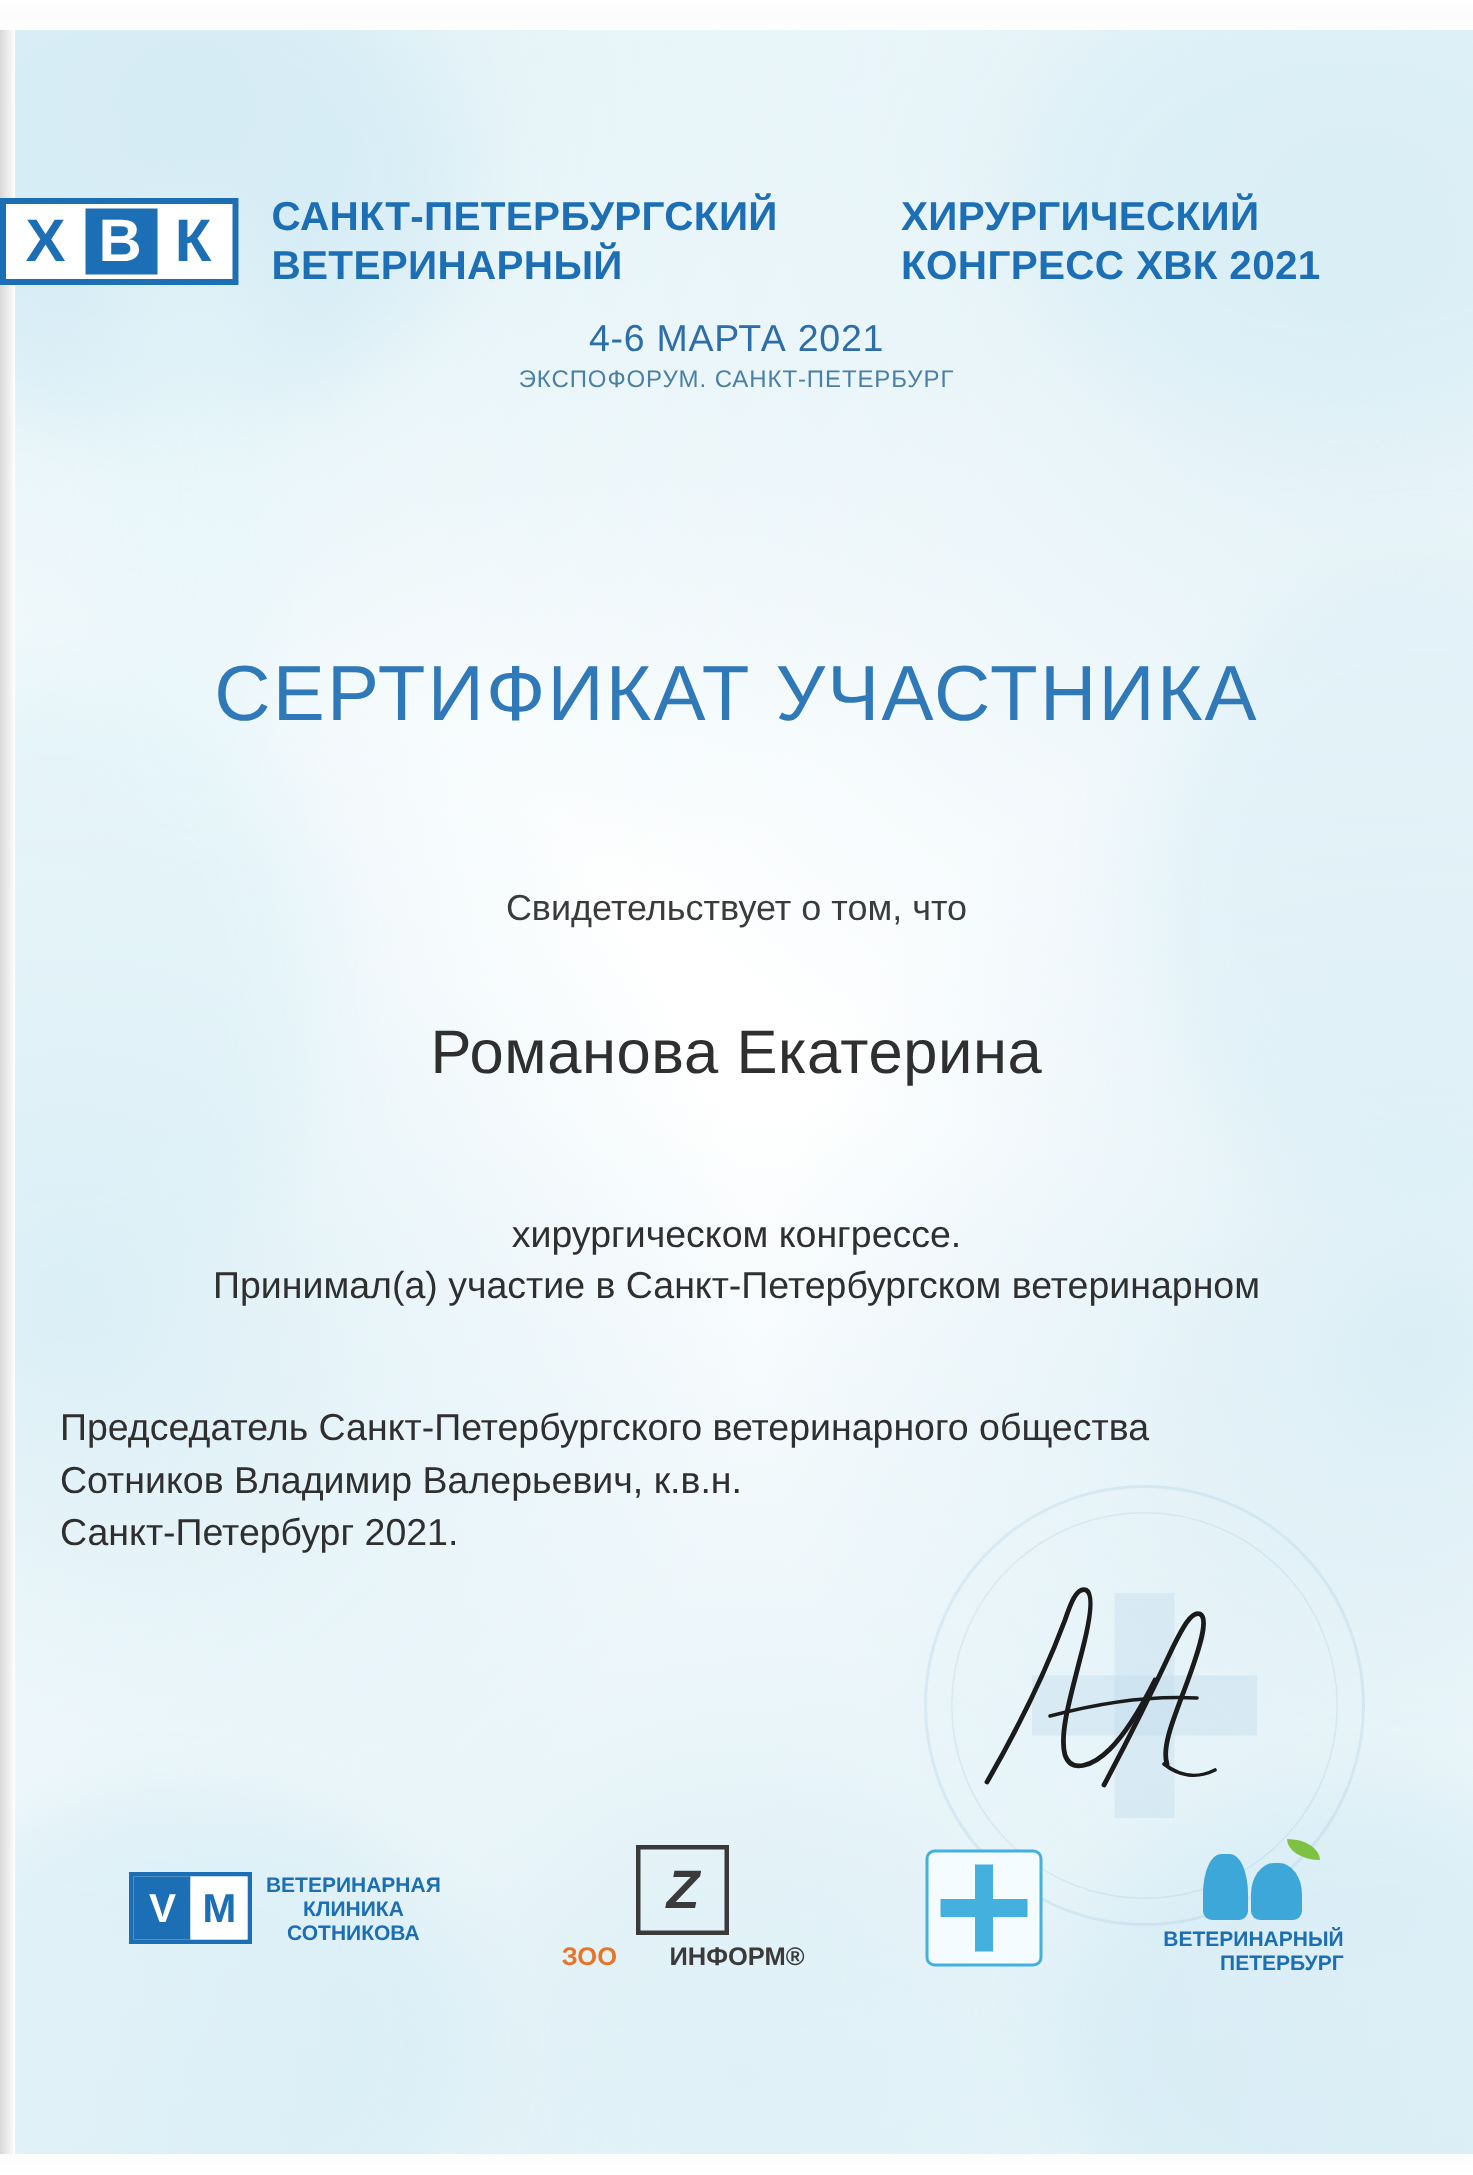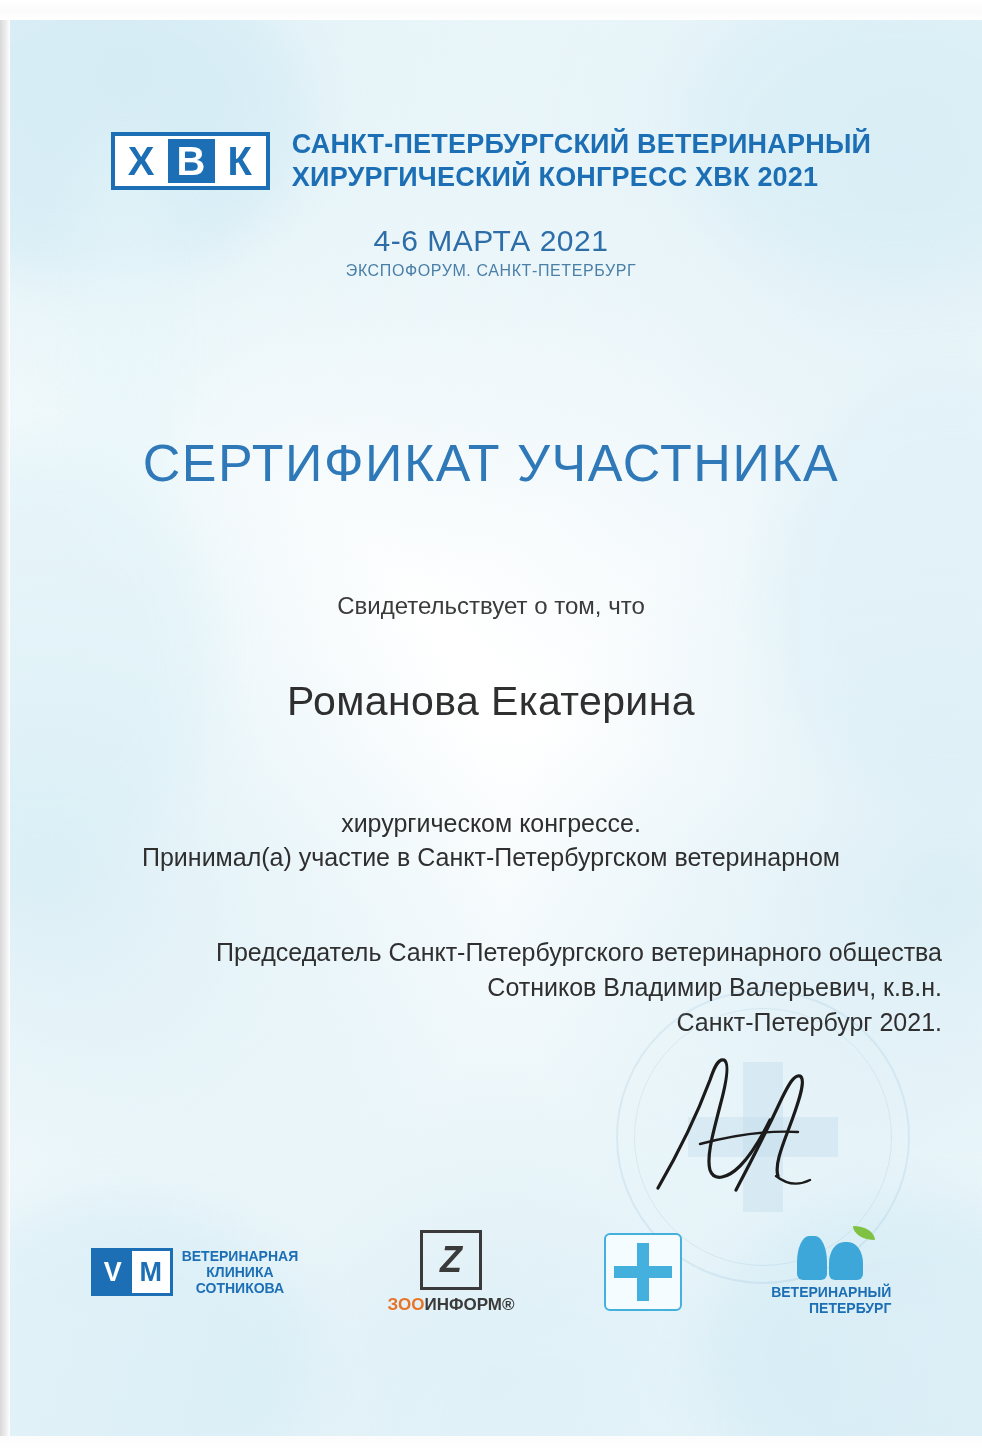--- a/index.html
+++ b/index.html
@@ -101,31 +101,31 @@
     letter-spacing: 1px;
     padding: 0 9px;
   }
   .logo-xbk .cell.inv {
     background: #1c6fb4;
     color: #ffffff;
     margin: 0 3px;
   }
   .header-titles {
     display: flex;
-    flex-direction: column;
+    flex-direction: row;
     color: #1c6fb4;
     font-weight: 700;
     font-size: 27px;
     line-height: 33px;
     letter-spacing: 0.2px;
   }
   .event-date {
-    margin-top: 30px;
+    margin-top: 18px;
     color: #2d6ea8;
-    font-size: 30px;
+    font-size: 25px;
     font-weight: 400;
     letter-spacing: 0.5px;
   }
   .event-place {
     margin-top: 4px;
     color: #4a7fa8;
     font-size: 16px;
     letter-spacing: 0.6px;
   }
 
@@ -165,21 +165,21 @@
     top: 806px;
     text-align: center;
     color: #2f2f2f;
     font-size: 25px;
     line-height: 34px;
   }
   .signature-block {
     position: absolute;
     left: 40px; right: 40px;
     top: 935px;
-    text-align: right;
+    text-align: left;
     color: #2f2f2f;
     font-size: 25px;
     line-height: 35px;
   }
 
   
   .stamp {
     position: absolute;
     right: 72px;
     top: 990px;
@@ -270,21 +270,21 @@
     line-height: 54px;
     text-align: center;
     margin: 0 auto;
   }
   .zoo-text {
     margin-top: 5px;
     font-size: 17px;
     font-weight: 700;
   }
   .zoo-text .orange { color: #e8742a; }
-  .zoo-text .dark { color: #3a3a3a; }
+  .zoo-text .dark { color: #3a3a3a; padding-left: 35px; }
 
   .cross-logo {
     width: 74px; height: 74px;
     border: 2px solid #43b0dd;
     border-radius: 6px;
     position: relative;
     background: #f4fcff;
   }
   .cross-logo .cv, .cross-logo .ch {
     position: absolute;

